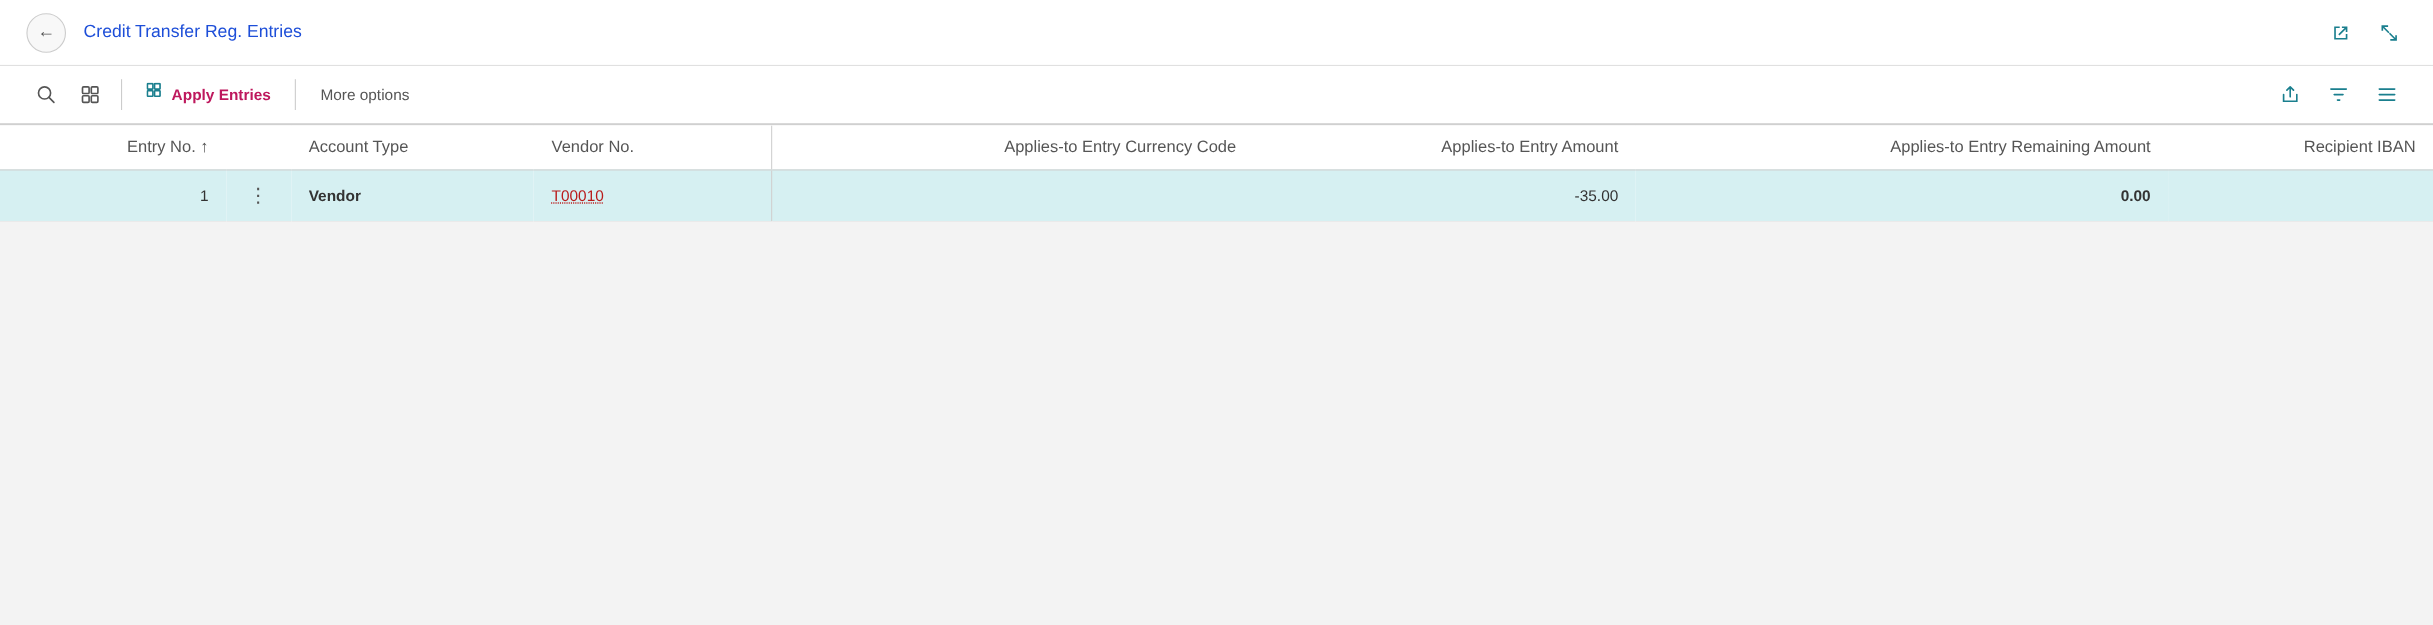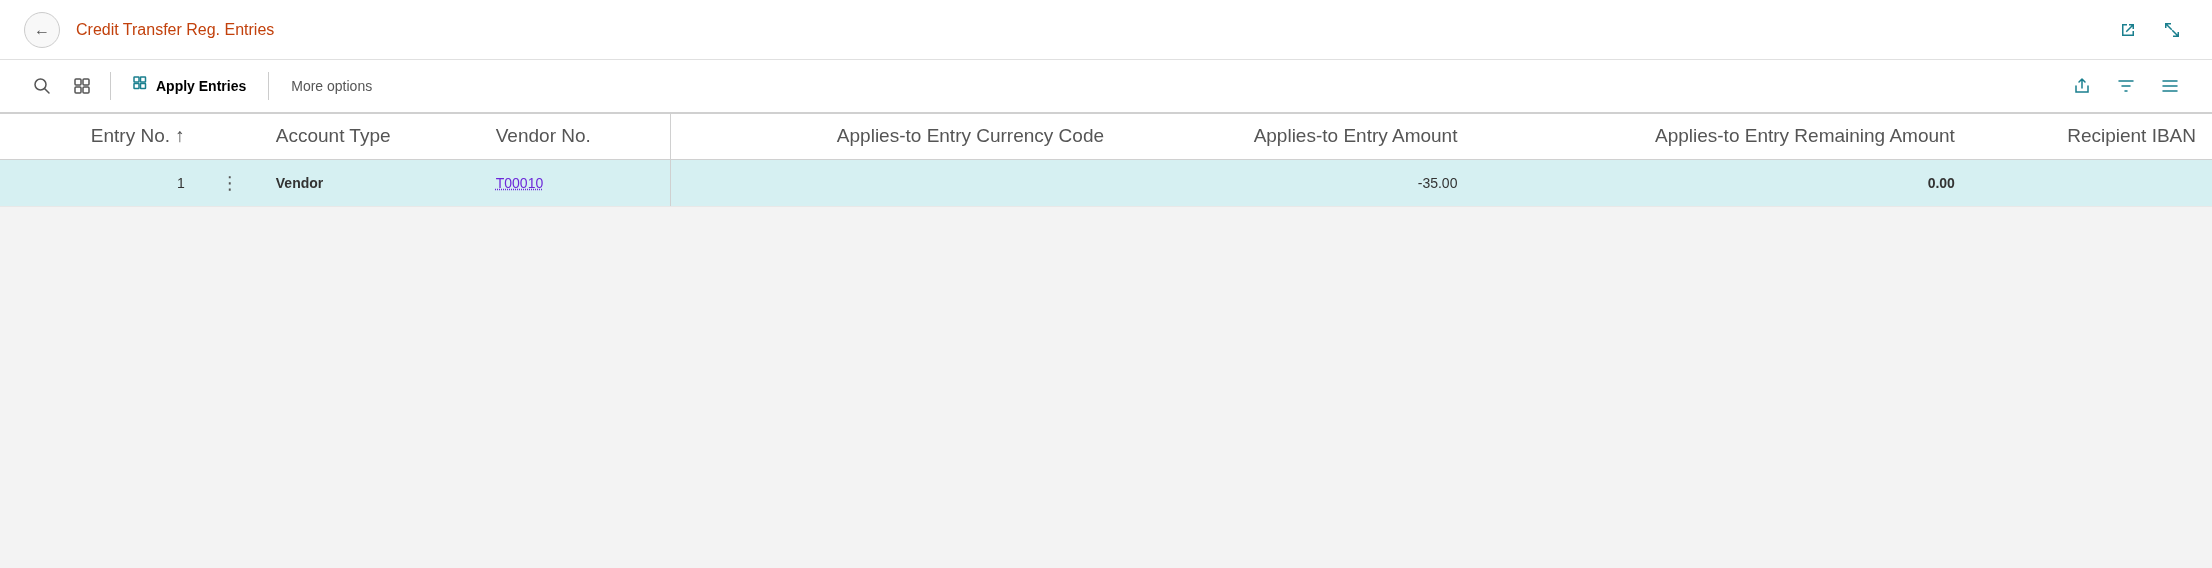--- a/index.html
+++ b/index.html
@@ -40,21 +40,21 @@
       display: flex;
       align-items: center;
       justify-content: center;
       cursor: pointer;
       color: #555;
       font-size: 16px;
     }
     .header-title {
       font-size: 16px;
       font-weight: 400;
-      color: #c2410c;
+      color: #1d4ed8;
     }
     .header-right {
       display: flex;
       align-items: center;
       gap: 12px;
     }
     .header-icon-btn {
       width: 32px;
       height: 32px;
       display: flex;
@@ -103,21 +103,21 @@
     .toolbar-action-btn {
       display: flex;
       align-items: center;
       gap: 6px;
       padding: 6px 12px;
       cursor: pointer;
       background: none;
       border: none;
       border-radius: 3px;
       font-size: 14px;
-      color: #000000;
+      color: #be185d;
       font-weight: 600;
     }
     .toolbar-action-btn .btn-icon {
       font-size: 16px;
       color: #1a7f8e;
     }
     .toolbar-more-btn {
       display: flex;
       align-items: center;
       gap: 6px;
@@ -144,21 +144,21 @@
     table {
       width: 100%;
       border-collapse: collapse;
       background: #fff;
     }
     thead tr th {
       background: #fff;
       padding: 10px 16px;
       font-weight: 400;
       color: #555;
-      font-size: 19px;
+      font-size: 15px;
       text-align: right;
       vertical-align: bottom;
       border-bottom: 1px solid #d0d0d0;
       white-space: normal;
       line-height: 1.3;
     }
     thead tr th:first-child {
       text-align: right;
       padding-left: 24px;
     }
@@ -182,21 +182,21 @@
     }
     .col-entry-val { text-align: right; }
     .col-account-type-val { text-align: left; font-weight: bold; }
     .col-account-no-val { text-align: left; }
     .col-currency-val { text-align: left; border-left: 1px solid #d0d0d0; }
     .col-amount-val { text-align: right; }
     .col-remaining-val { text-align: right; }
     .col-iban-val { text-align: left; }
 
     .link-text {
-      color: #6d28d9;
+      color: #b91c1c;
       text-decoration: underline;
       cursor: pointer;
       text-decoration-style: dotted;
     }
     .dots-btn {
       background: none;
       border: none;
       cursor: pointer;
       color: #555;
       font-size: 18px;

